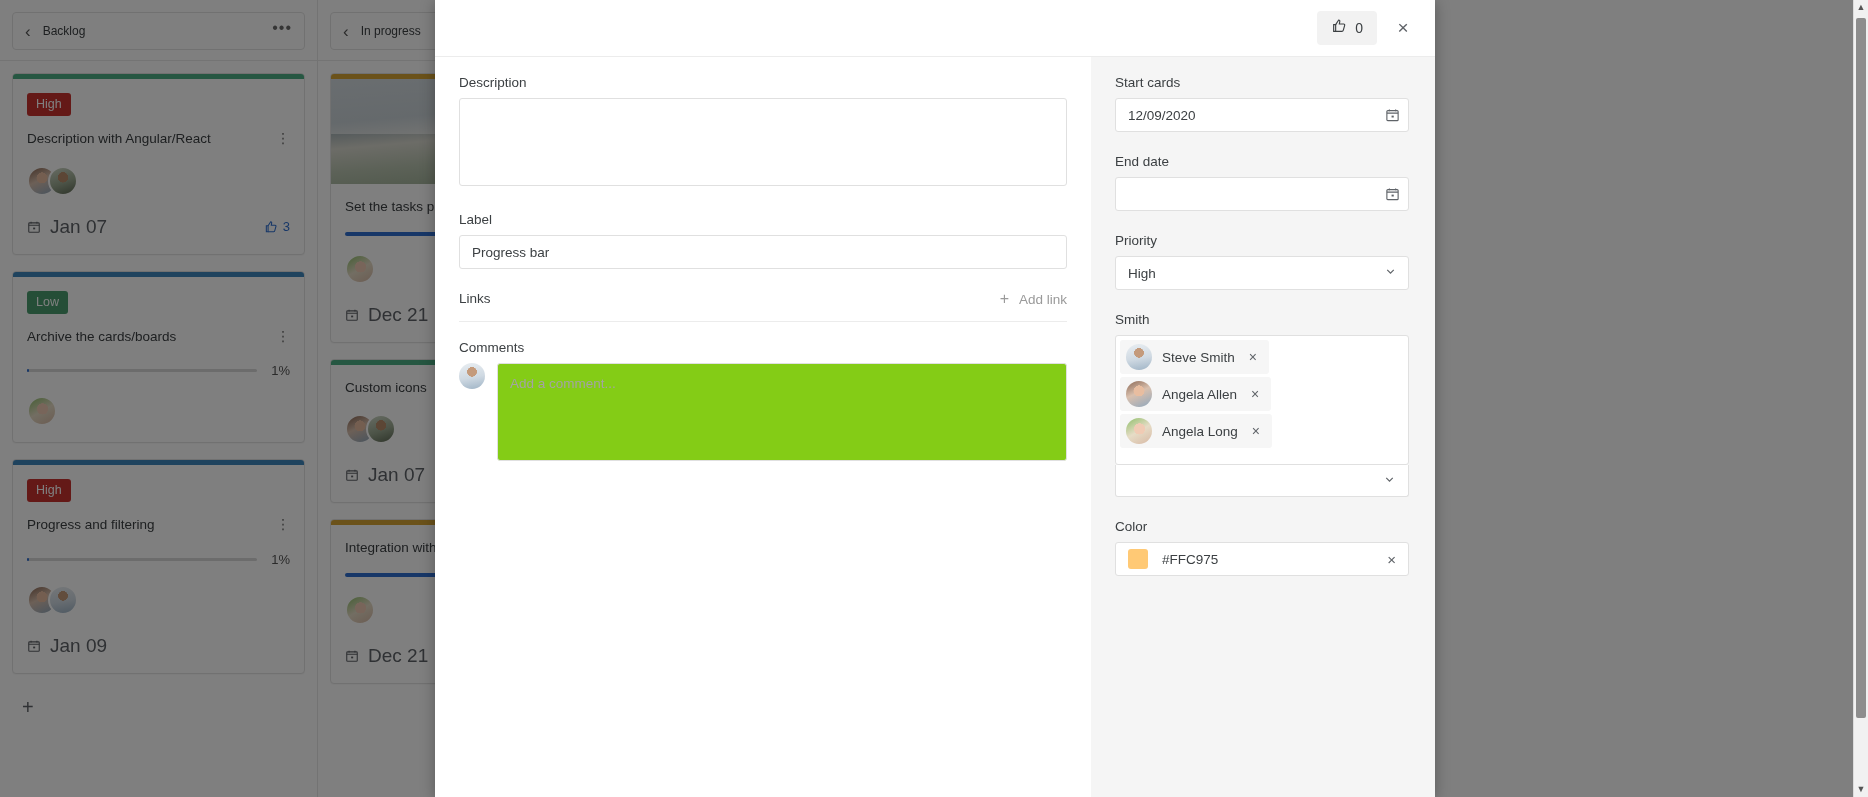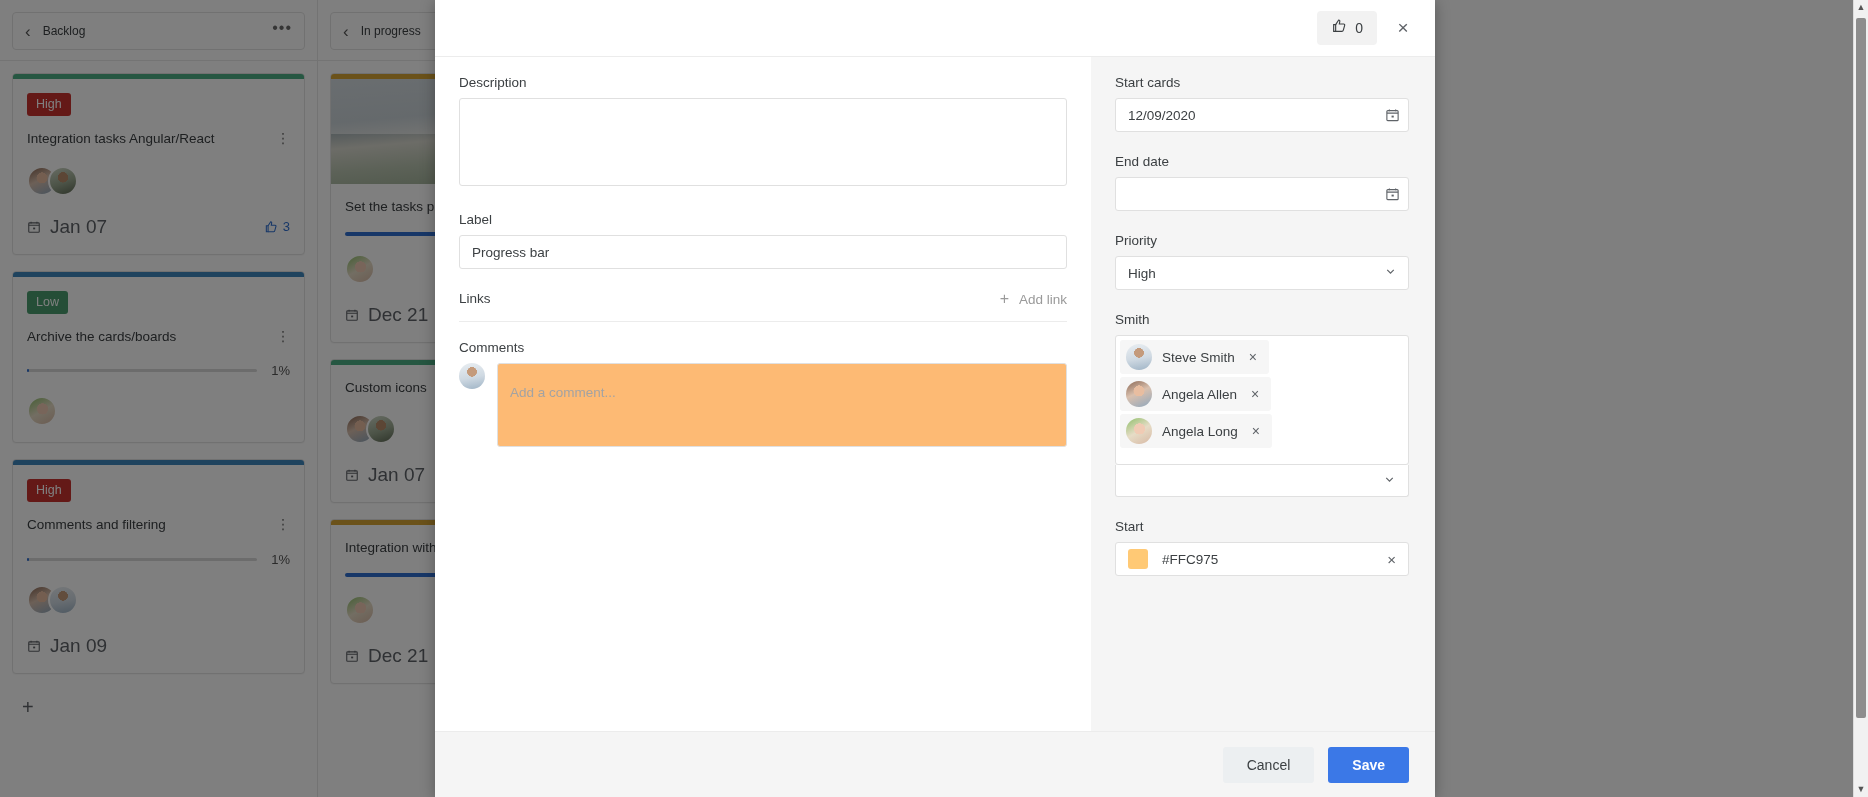--- a/index.html
+++ b/index.html
@@ -177,24 +177,24 @@
   .add-link {
     display: flex; align-items: center; gap: 10px;
     font-size: 13.5px; color: #9a9a9a; cursor: pointer;
   }
   .add-link .plus { font-size: 16px; color: #9a9a9a; line-height: 1; }
 
   .comments-block { padding-top: 18px; }
   .comment-row { display: flex; align-items: flex-start; gap: 12px; }
   .comment-avatar { width: 26px; height: 26px; border-radius: 50%; flex: 0 0 26px; background-size: cover; }
   .comment-box {
-    flex: 1; height: 84px;
+    flex: 1; height: 98px;
     border: 1px solid #e0e0e0; border-radius: 3px;
-    padding: 21px 12px; font-size: 13.5px; color: #3c4043;
-    resize: none; outline: none; background: #fdba74;
+    padding: 12px 12px; font-size: 13.5px; color: #3c4043;
+    resize: none; outline: none; background: #84cc16;
     font-family: "Liberation Sans", sans-serif;
   }
   .comment-box::placeholder { color: #a3a3a3; }
 
   .date-wrap { position: relative; }
   .date-wrap .cal-btn {
     position: absolute; right: 9px; top: 50%; transform: translateY(-50%);
     cursor: pointer; display: flex;
   }
   .sel-wrap { position: relative; }
@@ -277,21 +277,21 @@
       <div class="col-header-wrap">
         <div class="col-header">
           <span class="chev">‹</span>
           <span class="col-title">Backlog</span>
           <span class="col-menu">•••</span>
         </div>
       </div>
       <div class="col-body"><div class="card">
           <div class="card-topbar" style="background:#4caf84"></div>
           <div class="card-inner"><span class="badge" style="background:#c9322f">High</span><div class="card-title-row">
-              <div class="card-title">Integration tasks Angular/React</div>
+              <div class="card-title">Description with Angular/React</div>
               <div class="kebab">⋮</div>
             </div><div class="avatars">
               <span class="avatar av-allen"></span>
               <span class="avatar av-dark"></span>
             </div><div class="card-foot">
               <span class="cal-icon">
                 <svg width="14" height="14" viewBox="0 0 24 24" fill="none" stroke="#5f6368" stroke-width="1.9">
                   <rect x="3" y="5" width="18" height="16" rx="1.5"></rect>
                   <path d="M3 9h18M7 3v3M17 3v3"></path>
                   <rect x="10.5" y="13" width="3.5" height="3" fill="#5f6368" stroke="none"></rect>
@@ -312,21 +312,21 @@
               <div class="progress-track">
                 <div class="progress-fill" style="width:1%"></div>
               </div>
               <span class="progress-pct">1%</span>
             </div><div class="avatars">
               <span class="avatar av-long"></span>
             </div></div>
         </div><div class="card">
           <div class="card-topbar" style="background:#3f87bd"></div>
           <div class="card-inner"><span class="badge" style="background:#c9322f">High</span><div class="card-title-row">
-              <div class="card-title">Comments and filtering</div>
+              <div class="card-title">Progress and filtering</div>
               <div class="kebab">⋮</div>
             </div><div class="progress-row">
               <div class="progress-track">
                 <div class="progress-fill" style="width:1%"></div>
               </div>
               <span class="progress-pct">1%</span>
             </div><div class="avatars">
               <span class="avatar av-allen"></span>
               <span class="avatar av-steve"></span>
             </div><div class="card-foot">
@@ -534,35 +534,31 @@
         <div class="users-select sel-wrap">
           <span class="chev-dn">
             <svg width="13" height="13" viewBox="0 0 24 24" fill="none" stroke="#5f6368" stroke-width="2.2">
                 <path d="M6 9l6 6 6-6"></path>
               </svg>
           </span>
         </div>
       </div>
 
       <div class="block">
-        <span class="field-label">Start</span>
+        <span class="field-label">Color</span>
         <div class="color-input">
           <span class="swatch" id="swatch" style="background: rgb(255, 201, 117);"></span>
           <span class="color-val">#FFC975</span>
           <span class="color-x">×</span>
         </div>
       </div>
 
 
     </div>
   </div>
 
-  <div class="modal-footer">
-    <button class="btn btn-cancel">Cancel</button>
-    <button class="btn btn-save">Save</button>
-  </div>
 </div>
 
 <div id="page-scrollbar">
   <div class="arw up">▲</div>
   <div class="thumb"></div>
   <div class="arw dn">▼</div>
 </div>
 
 </body></html>

